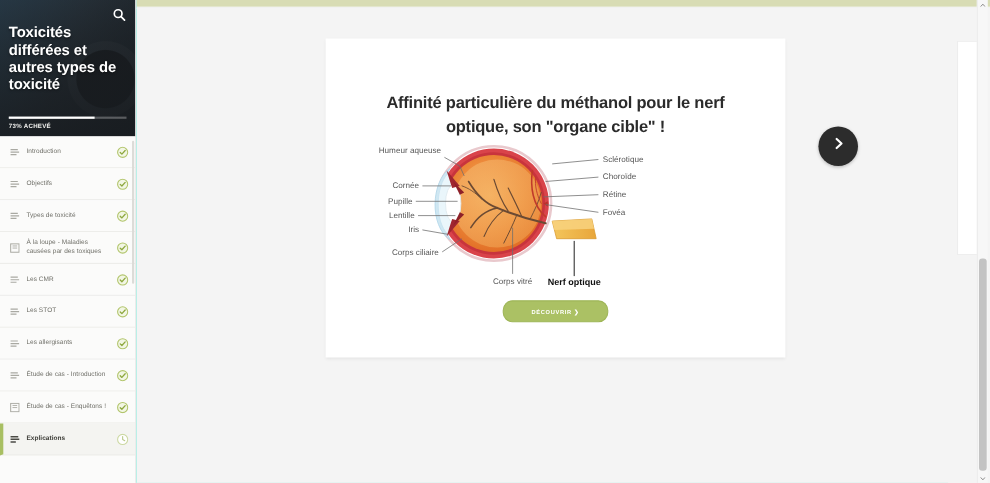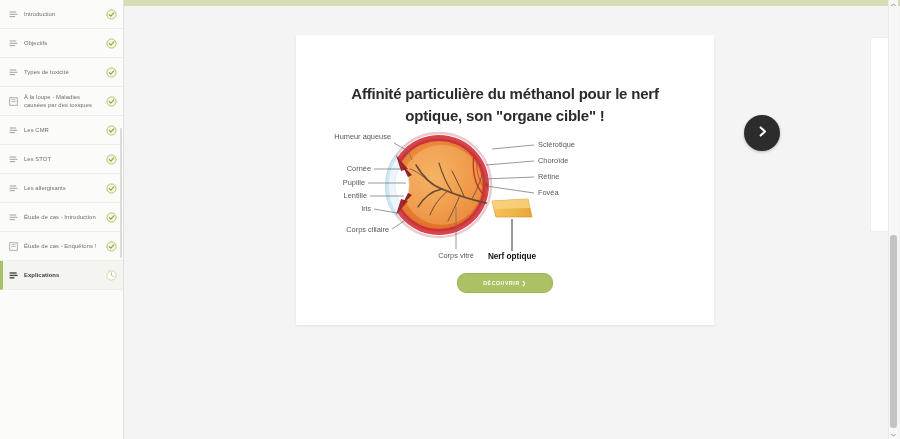--- a/index.html
+++ b/index.html
@@ -207,20 +207,21 @@
     letter-spacing: -0.2px;
   }
 
   
   .diagram {
     position: absolute;
     left: 0;
     top: 90px;
     width: 418px;
     height: 140px;
+    padding-left: 10px;
   }
   .diagram svg { display: block; }
 
   .discover-btn {
     position: absolute;
     left: 50%;
     transform: translateX(-50%);
     top: 238px;
     width: 94px;
     height: 18px;
@@ -343,20 +344,40 @@
     border-radius: 2px;
   }
 </style>
 </head>
 <body>
 
 <div class="app">
 
   <aside class="sidebar">
 
+    <div class="side-header">
+      <div class="bg-art"></div>
+      <div class="scrim"></div>
+
+      <div class="search-icon-btn">
+        <svg width="13" height="13" viewBox="0 0 13 13" aria-hidden="true">
+          <circle cx="5.4" cy="5.4" r="3.5" fill="none" stroke="#ffffff" stroke-width="1.5"></circle>
+          <line x1="8.1" y1="8.1" x2="11.2" y2="11.2" stroke="#ffffff" stroke-width="1.6" stroke-linecap="round"></line>
+        </svg>
+      </div>
+
+      <div class="course-title">Toxicités différées et autres types de toxicité</div>
+
+      <div class="progress-wrap">
+        <div class="progress-track">
+          <div class="progress-fill" id="progress-fill" style="width: 73%;"></div>
+        </div>
+        <div class="progress-label">73% ACHEVÉ</div>
+      </div>
+    </div>
 
     <div class="side-list" id="side-list">
         <div class="side-item">
           <span class="si-icon">
             <svg width="9" height="9" viewBox="0 0 9 9" aria-hidden="true">
               <line x1="0.6" y1="2" x2="7.2" y2="2" stroke="#a9a9a2" stroke-width="1.1"></line>
               <line x1="0.6" y1="4.3" x2="8.4" y2="4.3" stroke="#a9a9a2" stroke-width="1.1"></line>
               <line x1="0.6" y1="6.6" x2="6" y2="6.6" stroke="#a9a9a2" stroke-width="1.1"></line>
             </svg>
           </span>

